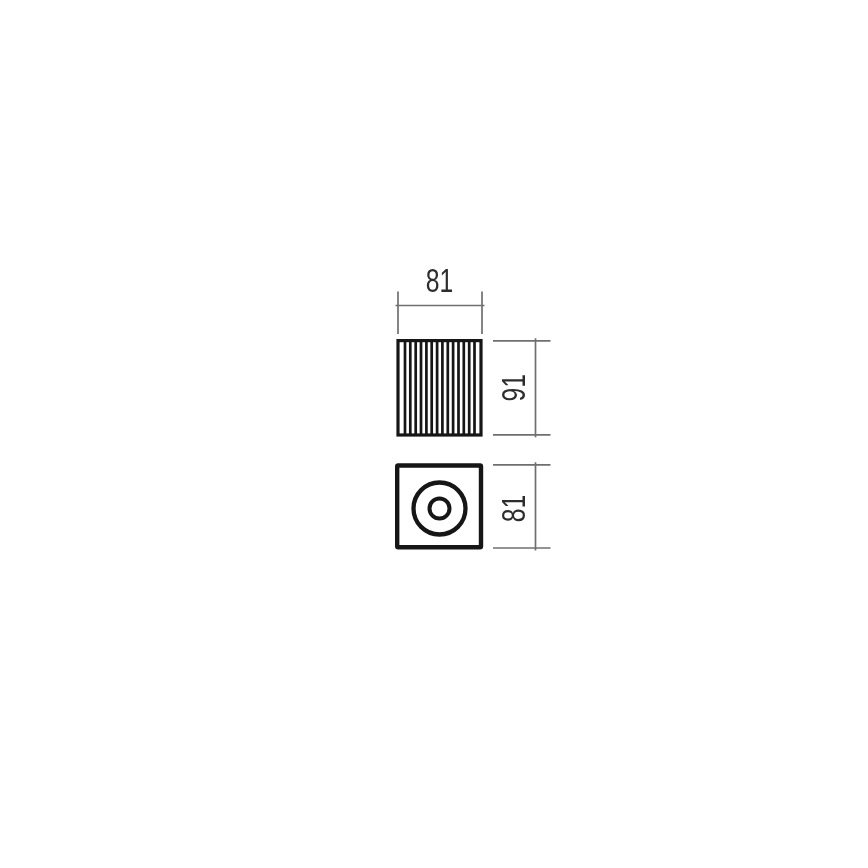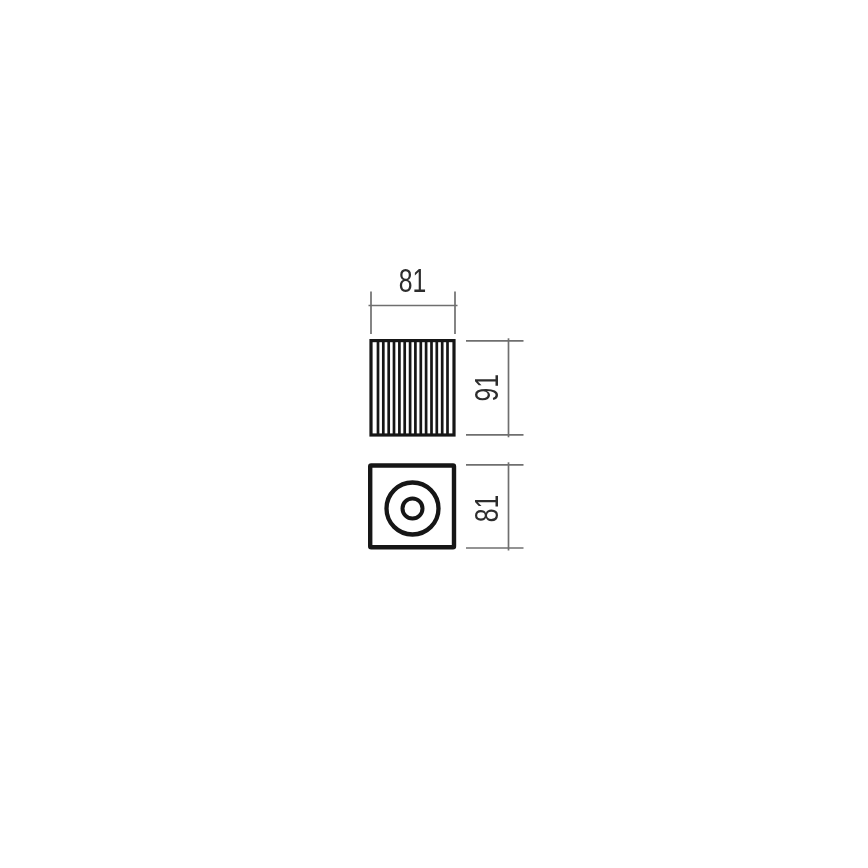--- a/index.html
+++ b/index.html
@@ -10,20 +10,21 @@
     width: 868px;
     height: 868px;
     background: var(--color-background, #ffffff);
     position: relative;
     overflow: hidden;
     font-family: "Liberation Sans", sans-serif;
   }
   .drawing-stage {
     position: absolute;
     inset: 0;
+    margin-left: 27px;
   }
   svg {
     display: block;
   }
   
   .obj-outline {
     fill: #ffffff;
     stroke: var(--color-object-line, #161616);
   }
   .obj-stroke {

